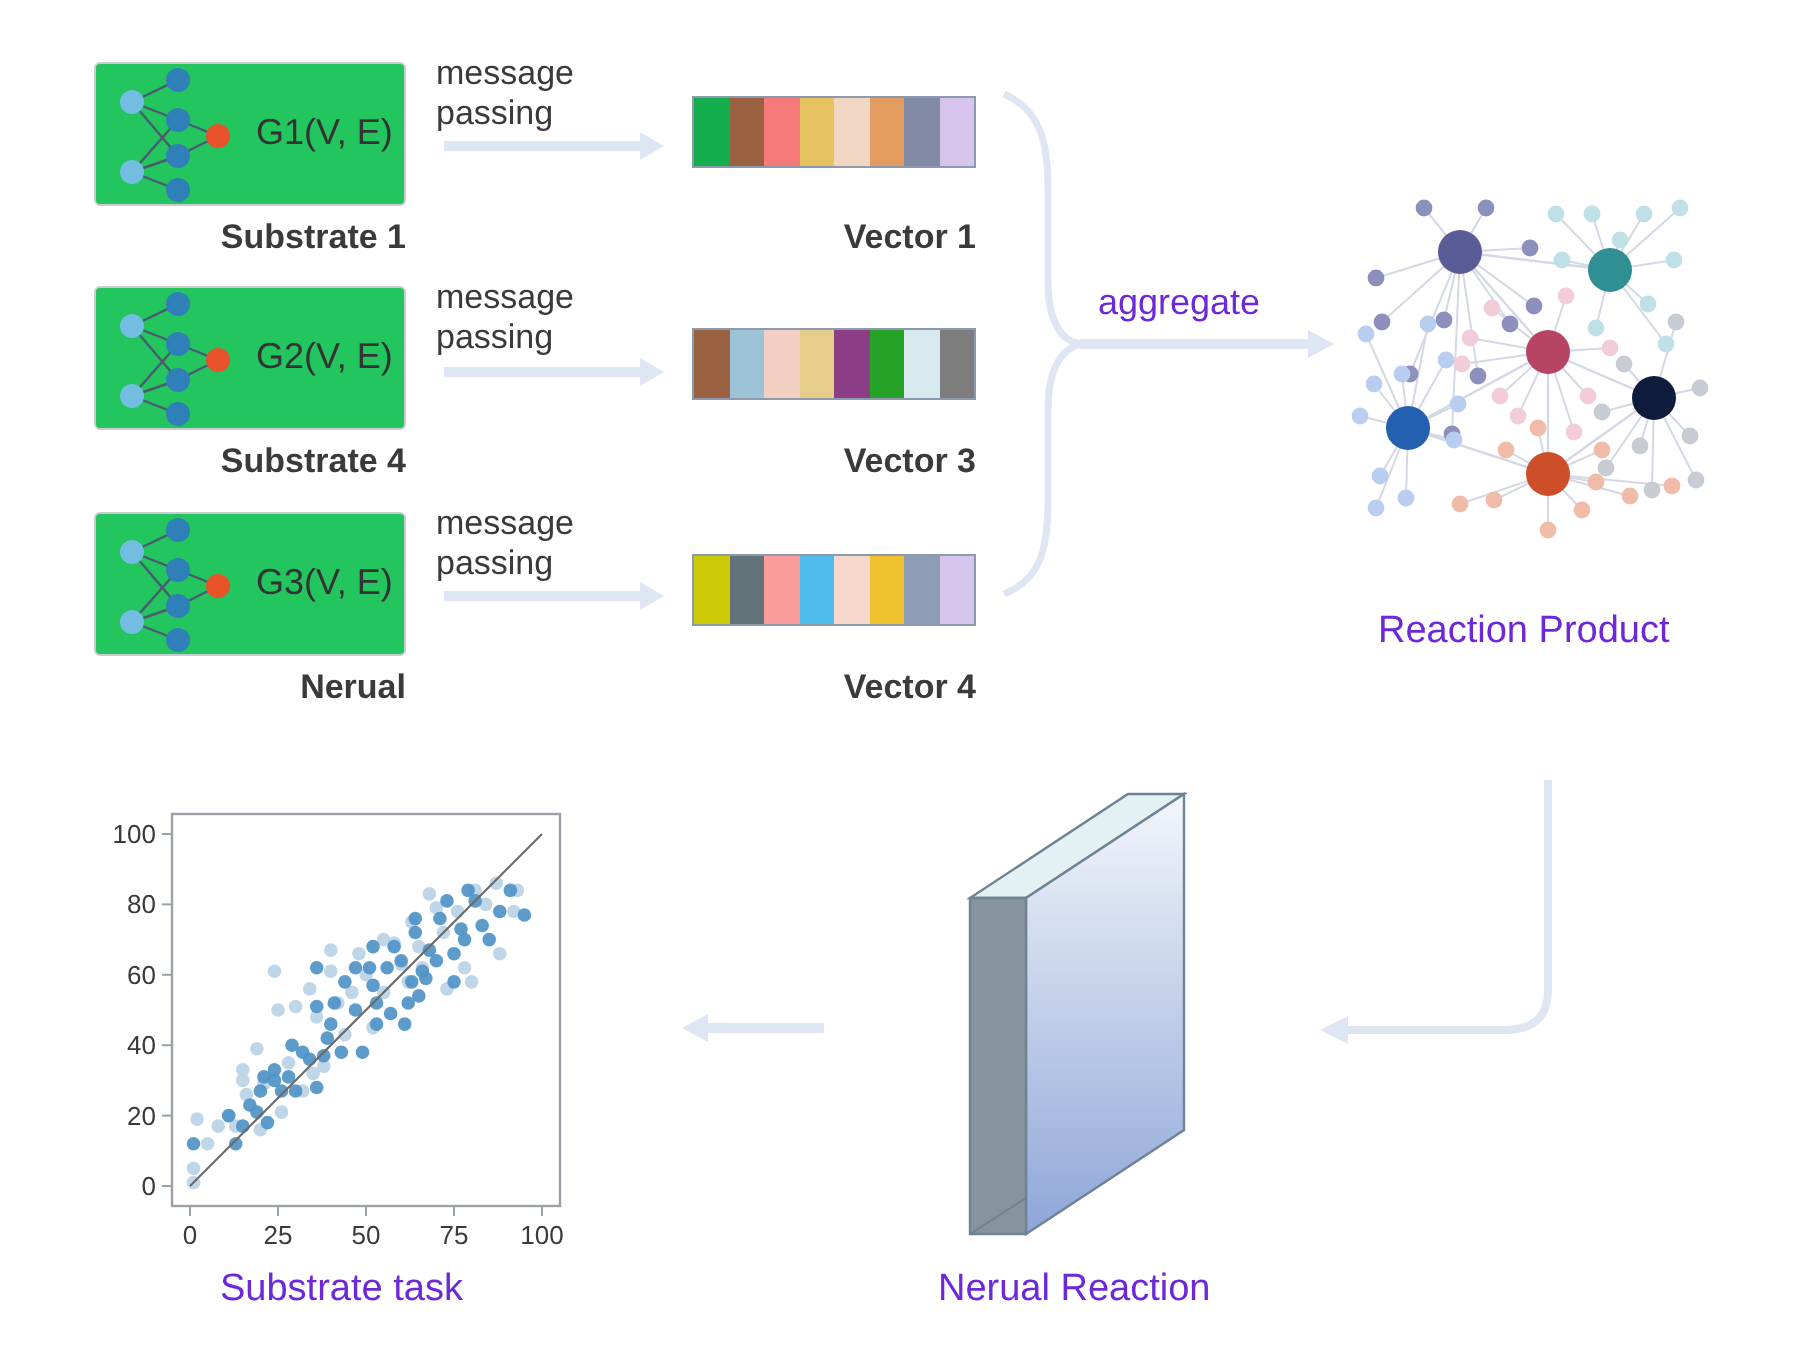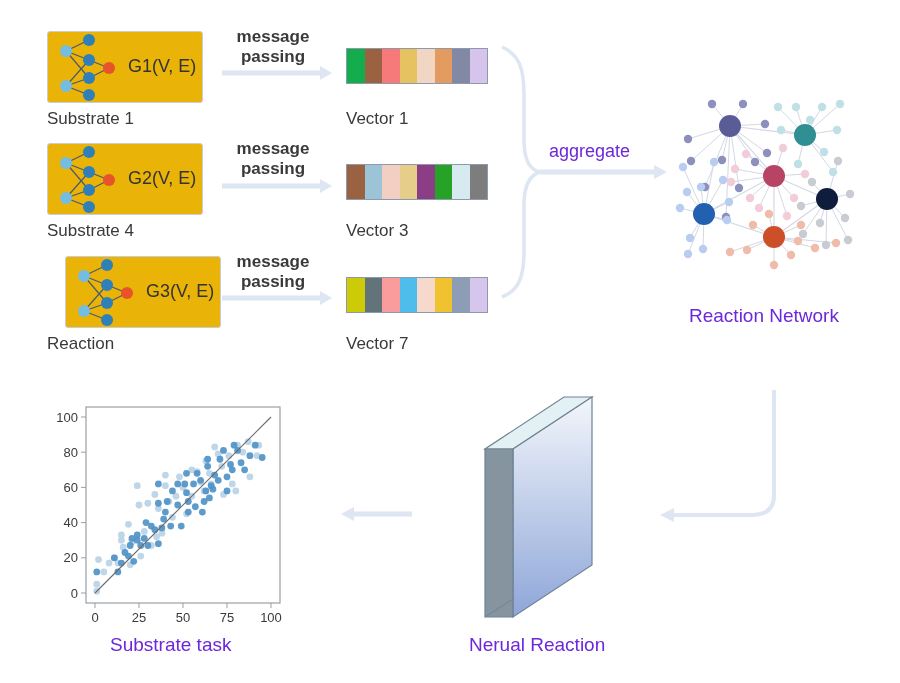--- a/index.html
+++ b/index.html
@@ -1,22 +1,22 @@
 <!DOCTYPE html>
 <html><head>
 <meta charset="utf-8">
 <style>
   html, body { margin: 0; padding: 0; background: #ffffff; }
   body { width: 900px; height: 683px; position: relative; overflow: hidden;
          font-family: "Liberation Sans", sans-serif; color: #3a3a3a; }
   .graph-box { position: absolute; width: 156px; height: 72px; border: 1.5px solid #c9cdd2;
-               border-radius: 3px; background: #eab308; box-sizing: border-box; }
+               border-radius: 3px; background: #22c55e; box-sizing: border-box; }
   .graph-label { position: absolute; font-size: 18px; color: #333; white-space: nowrap; }
-  .caption { position: absolute; font-size: 17px; color: #3a3a3a; text-align: left; white-space: nowrap; }
-  .mp-label { position: absolute; font-size: 17px; color: #3a3a3a; text-align: center; line-height: 20px; width: 110px; font-weight: bold; }
+  .caption { position: absolute; font-size: 17px; color: #3a3a3a; text-align: right; white-space: nowrap; font-weight: bold; }
+  .mp-label { position: absolute; font-size: 17px; color: #3a3a3a; text-align: left; line-height: 20px; width: 110px; }
   .vec { position: absolute; width: 142px; height: 36px; border: 1.5px solid #8d9aae; box-sizing: border-box; display: flex; }
   .vec .cell { flex: 1; height: 100%; }
   .big-label { position: absolute; font-size: 19px; color: #6d28d9; white-space: nowrap; }
   svg { position: absolute; overflow: visible; }
 </style>
 </head>
 <body>
 
 <div id="inputs">
     <div class="graph-box" style="left: 47px; top: 31px;">
@@ -54,41 +54,41 @@
         <circle cx="14" cy="54" r="6" fill="#74bde2"></circle>
         <circle cx="37" cy="8" r="6" fill="#2f7fb8"></circle>
         <circle cx="37" cy="28" r="6" fill="#2f7fb8"></circle>
         <circle cx="37" cy="46" r="6" fill="#2f7fb8"></circle>
         <circle cx="37" cy="63" r="6" fill="#2f7fb8"></circle>
         <circle cx="57" cy="36" r="6" fill="#e9532a"></circle>
       </svg>
       <div class="graph-label" style="left: 80px; top: 24px;">G2(V, E)</div>
     </div>
     <div class="caption" style="left: 47px; width: 156px; top: 221px;">Substrate 4</div>
-    <div class="graph-box" style="left: 65px; top: 256px; text-align: center;">
+    <div class="graph-box" style="left: 47px; top: 256px; text-align: center;">
       <svg width="70" height="72" style="left: 4px; top: 0px;">
         <line x1="14" y1="19" x2="37" y2="8" stroke="#4a5a70" stroke-width="1.2"></line>
         <line x1="14" y1="19" x2="37" y2="28" stroke="#4a5a70" stroke-width="1.2"></line>
         <line x1="14" y1="19" x2="37" y2="46" stroke="#4a5a70" stroke-width="1.2"></line>
         <line x1="14" y1="54" x2="37" y2="28" stroke="#4a5a70" stroke-width="1.2"></line>
         <line x1="14" y1="54" x2="37" y2="46" stroke="#4a5a70" stroke-width="1.2"></line>
         <line x1="14" y1="54" x2="37" y2="63" stroke="#4a5a70" stroke-width="1.2"></line>
         <line x1="37" y1="28" x2="57" y2="36" stroke="#4a5a70" stroke-width="1.2"></line>
         <line x1="37" y1="46" x2="57" y2="36" stroke="#4a5a70" stroke-width="1.2"></line>
         <circle cx="14" cy="19" r="6" fill="#74bde2"></circle>
         <circle cx="14" cy="54" r="6" fill="#74bde2"></circle>
         <circle cx="37" cy="8" r="6" fill="#2f7fb8"></circle>
         <circle cx="37" cy="28" r="6" fill="#2f7fb8"></circle>
         <circle cx="37" cy="46" r="6" fill="#2f7fb8"></circle>
         <circle cx="37" cy="63" r="6" fill="#2f7fb8"></circle>
         <circle cx="57" cy="36" r="6" fill="#e9532a"></circle>
       </svg>
       <div class="graph-label" style="left: 80px; top: 24px;">G3(V, E)</div>
     </div>
-    <div class="caption" style="left: 47px; width: 156px; top: 334px;">Reaction</div>
+    <div class="caption" style="left: 47px; width: 156px; top: 334px;">Nerual</div>
   </div>
 
 <svg width="900" height="683" style="left:0;top:0;">
   <defs>
     <marker id="ah" viewBox="0 0 10 10" refX="6" refY="5" markerWidth="4" markerHeight="4" orient="auto">
       <path d="M0,0 L10,5 L0,10 z" fill="#dde6f2"></path>
     </marker>
   </defs>
   <g>
     <line x1="222" y1="73" x2="322" y2="73" stroke="#dde6f2" stroke-width="5"></line>
@@ -158,21 +158,21 @@
 <div class="vec" style="left:346px;top:277px;">
     <div class="cell" style="background: rgb(205, 203, 8);"></div>
     <div class="cell" style="background: rgb(98, 115, 122);"></div>
     <div class="cell" style="background: rgb(250, 156, 156);"></div>
     <div class="cell" style="background: rgb(79, 189, 235);"></div>
     <div class="cell" style="background: rgb(246, 216, 204);"></div>
     <div class="cell" style="background: rgb(241, 194, 48);"></div>
     <div class="cell" style="background: rgb(142, 157, 182);"></div>
     <div class="cell" style="background: rgb(214, 197, 236);"></div>
   </div>
-<div class="caption" style="left:346px;top:334px;width:142px;">Vector 7</div>
+<div class="caption" style="left:346px;top:334px;width:142px;">Vector 4</div>
 
 <svg id="network" width="200" height="190" style="left:675px;top:90px;">
     <line x1="55" y1="36" x2="13" y2="49" stroke="#d4d8e4" stroke-width="1"></line>
     <line x1="55" y1="36" x2="37" y2="14" stroke="#d4d8e4" stroke-width="1"></line>
     <line x1="55" y1="36" x2="68" y2="14" stroke="#d4d8e4" stroke-width="1"></line>
     <line x1="55" y1="36" x2="90" y2="34" stroke="#d4d8e4" stroke-width="1"></line>
     <line x1="55" y1="36" x2="16" y2="71" stroke="#d4d8e4" stroke-width="1"></line>
     <line x1="55" y1="36" x2="30" y2="97" stroke="#d4d8e4" stroke-width="1"></line>
     <line x1="55" y1="36" x2="64" y2="98" stroke="#d4d8e4" stroke-width="1"></line>
     <line x1="55" y1="36" x2="51" y2="127" stroke="#d4d8e4" stroke-width="1"></line>
@@ -295,21 +295,21 @@
     <circle cx="140" cy="158" r="4.2" fill="#f0bba8"></circle>
     <circle cx="161" cy="153" r="4.2" fill="#f0bba8"></circle>
     <circle cx="116" cy="165" r="4.2" fill="#f0bba8"></circle>
     <circle cx="55" cy="36" r="11" fill="#5a5c98"></circle>
     <circle cx="130" cy="45" r="11" fill="#2f8f92"></circle>
     <circle cx="99" cy="86" r="11" fill="#b84465"></circle>
     <circle cx="152" cy="109" r="11" fill="#0f1c3c"></circle>
     <circle cx="29" cy="124" r="11" fill="#2360b0"></circle>
     <circle cx="99" cy="147" r="11" fill="#cc4f2a"></circle>
   </svg>
-<div class="big-label" style="left:689px;top:305px;">Reaction Network</div>
+<div class="big-label" style="left:689px;top:305px;">Reaction Product</div>
 
 <svg width="120" height="240" style="left:480px;top:390px;">
   <defs>
     <linearGradient id="faceGrad" x1="0" y1="0" x2="0" y2="1">
       <stop offset="0" stop-color="#f3f6fb"></stop>
       <stop offset="1" stop-color="#8ea6d8"></stop>
     </linearGradient>
   </defs>
   <polygon points="5,59 33,59 112,7 84,7" fill="#e4f1f4" stroke="#6e8394" stroke-width="1.2"></polygon>
   <polygon points="33,59 112,7 112,175 33,227" fill="url(#faceGrad)" stroke="#6e8394" stroke-width="1.2"></polygon>

